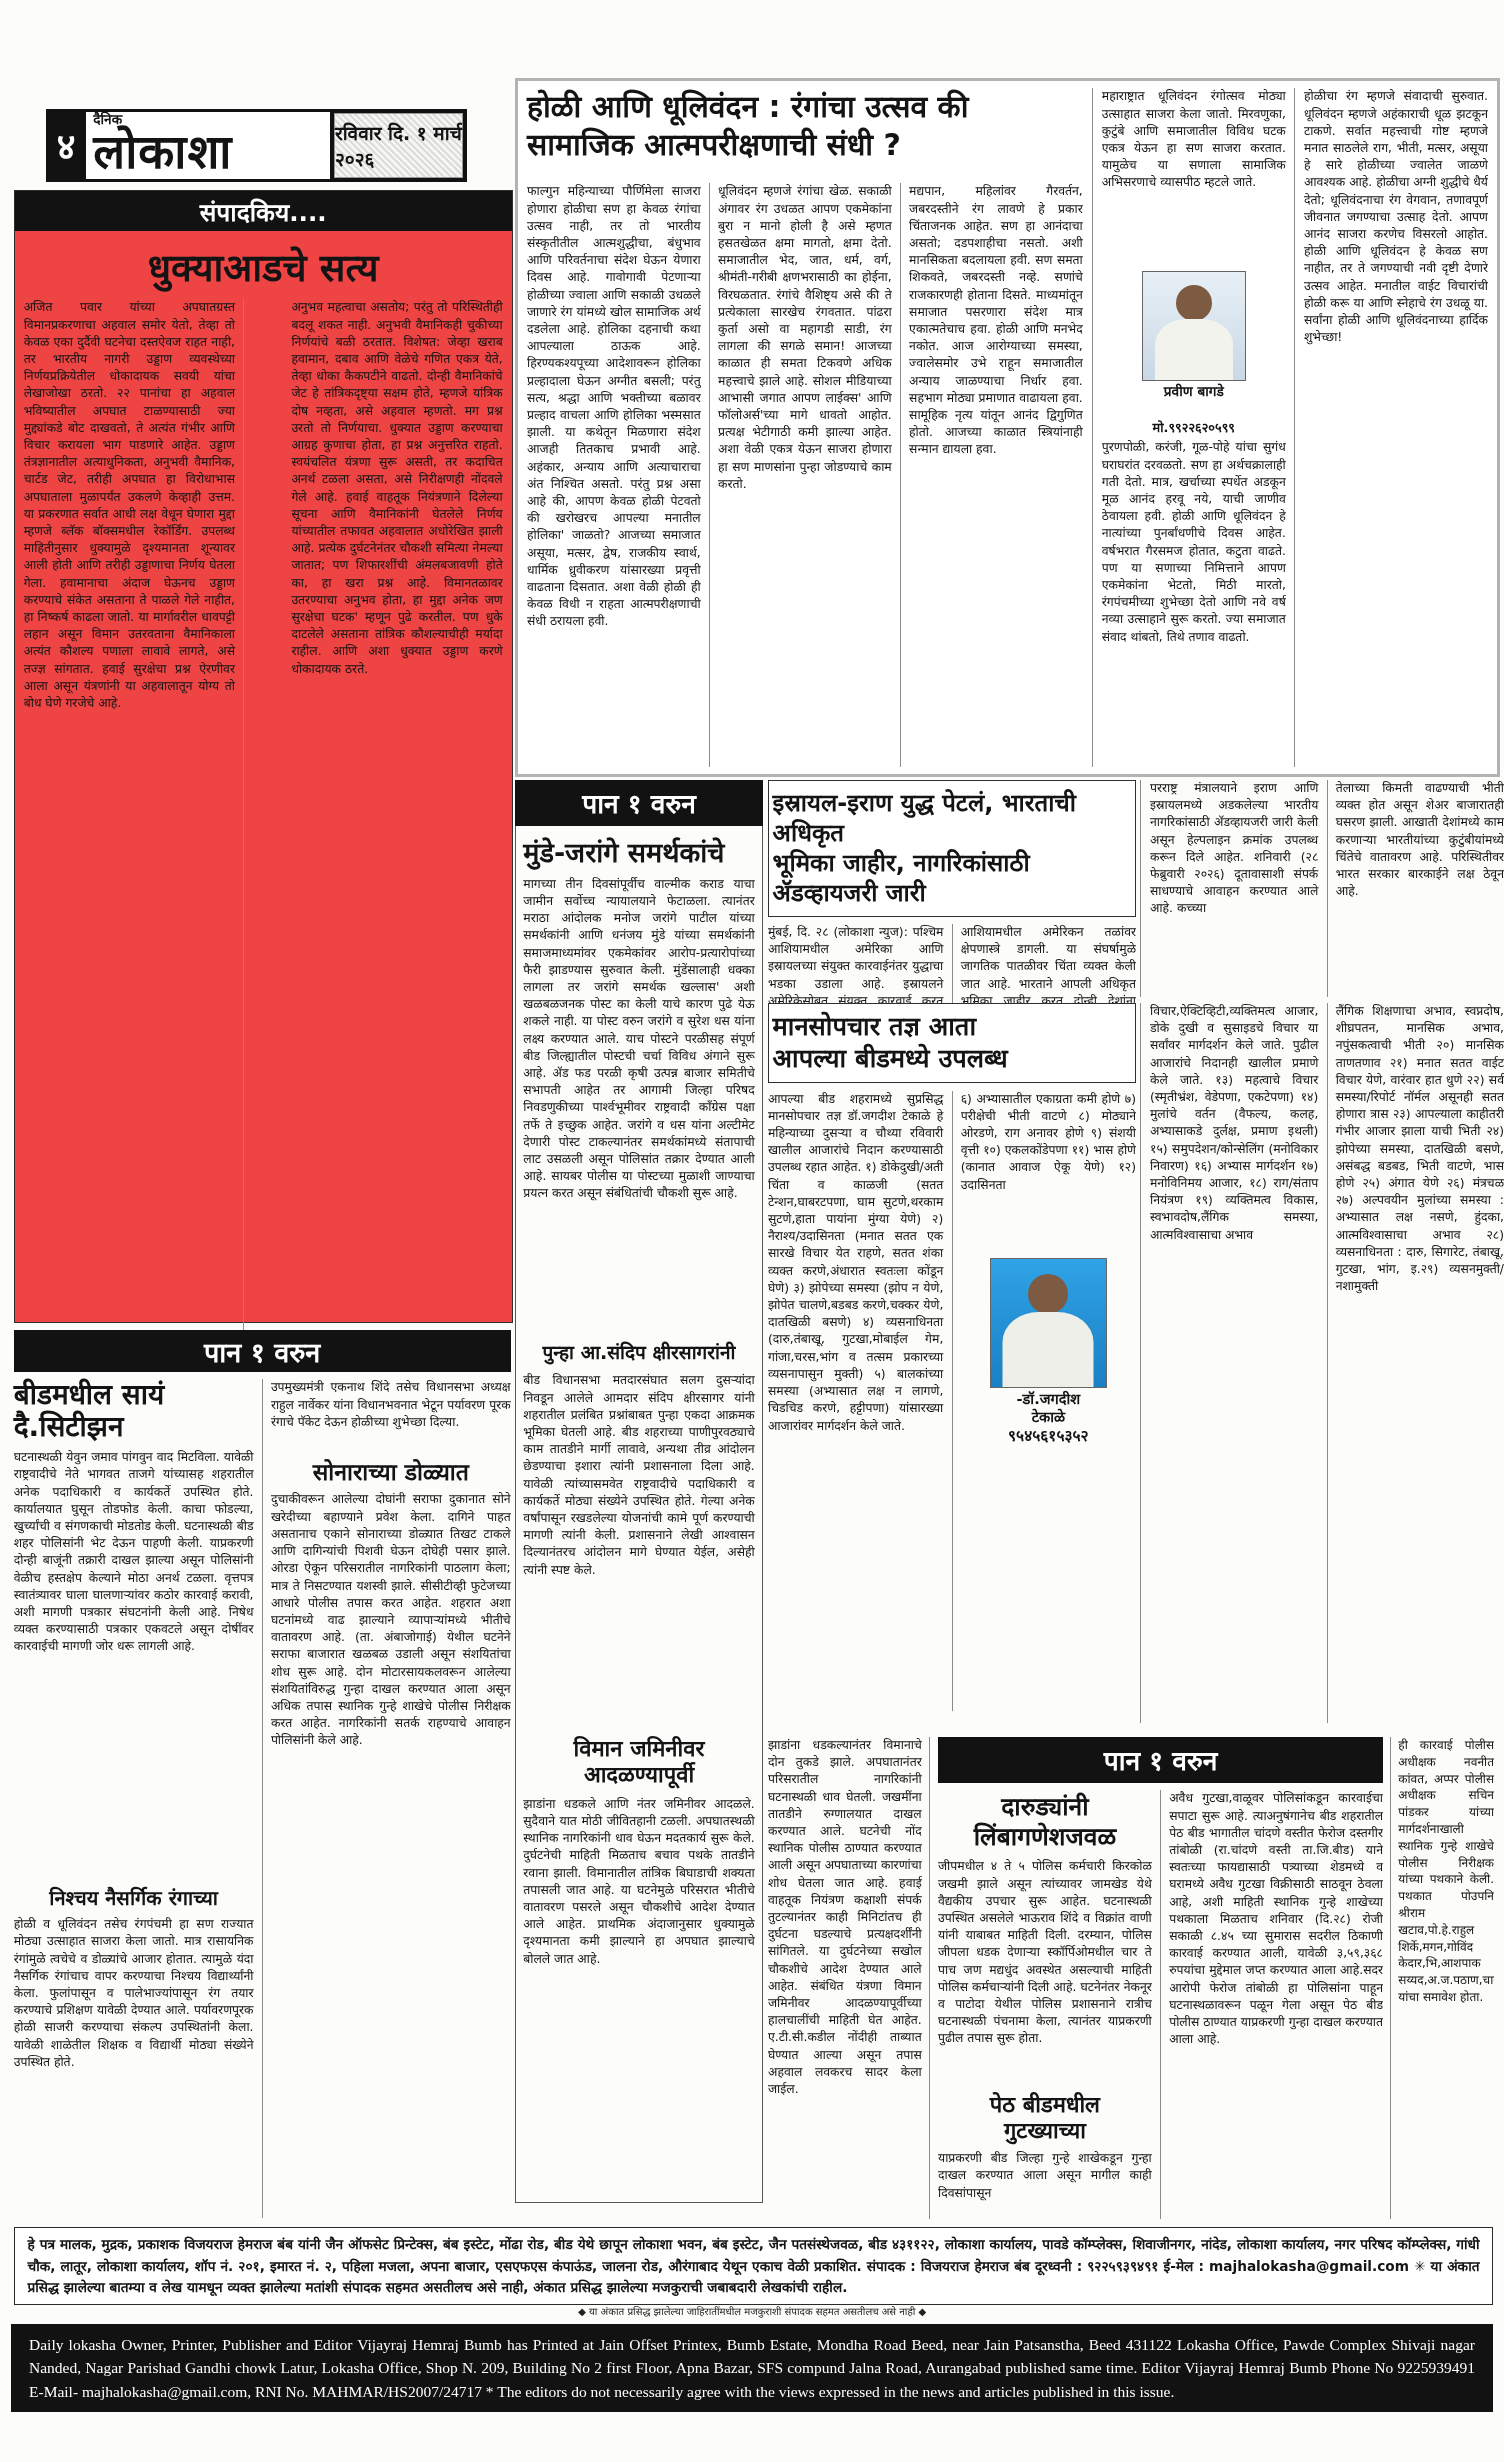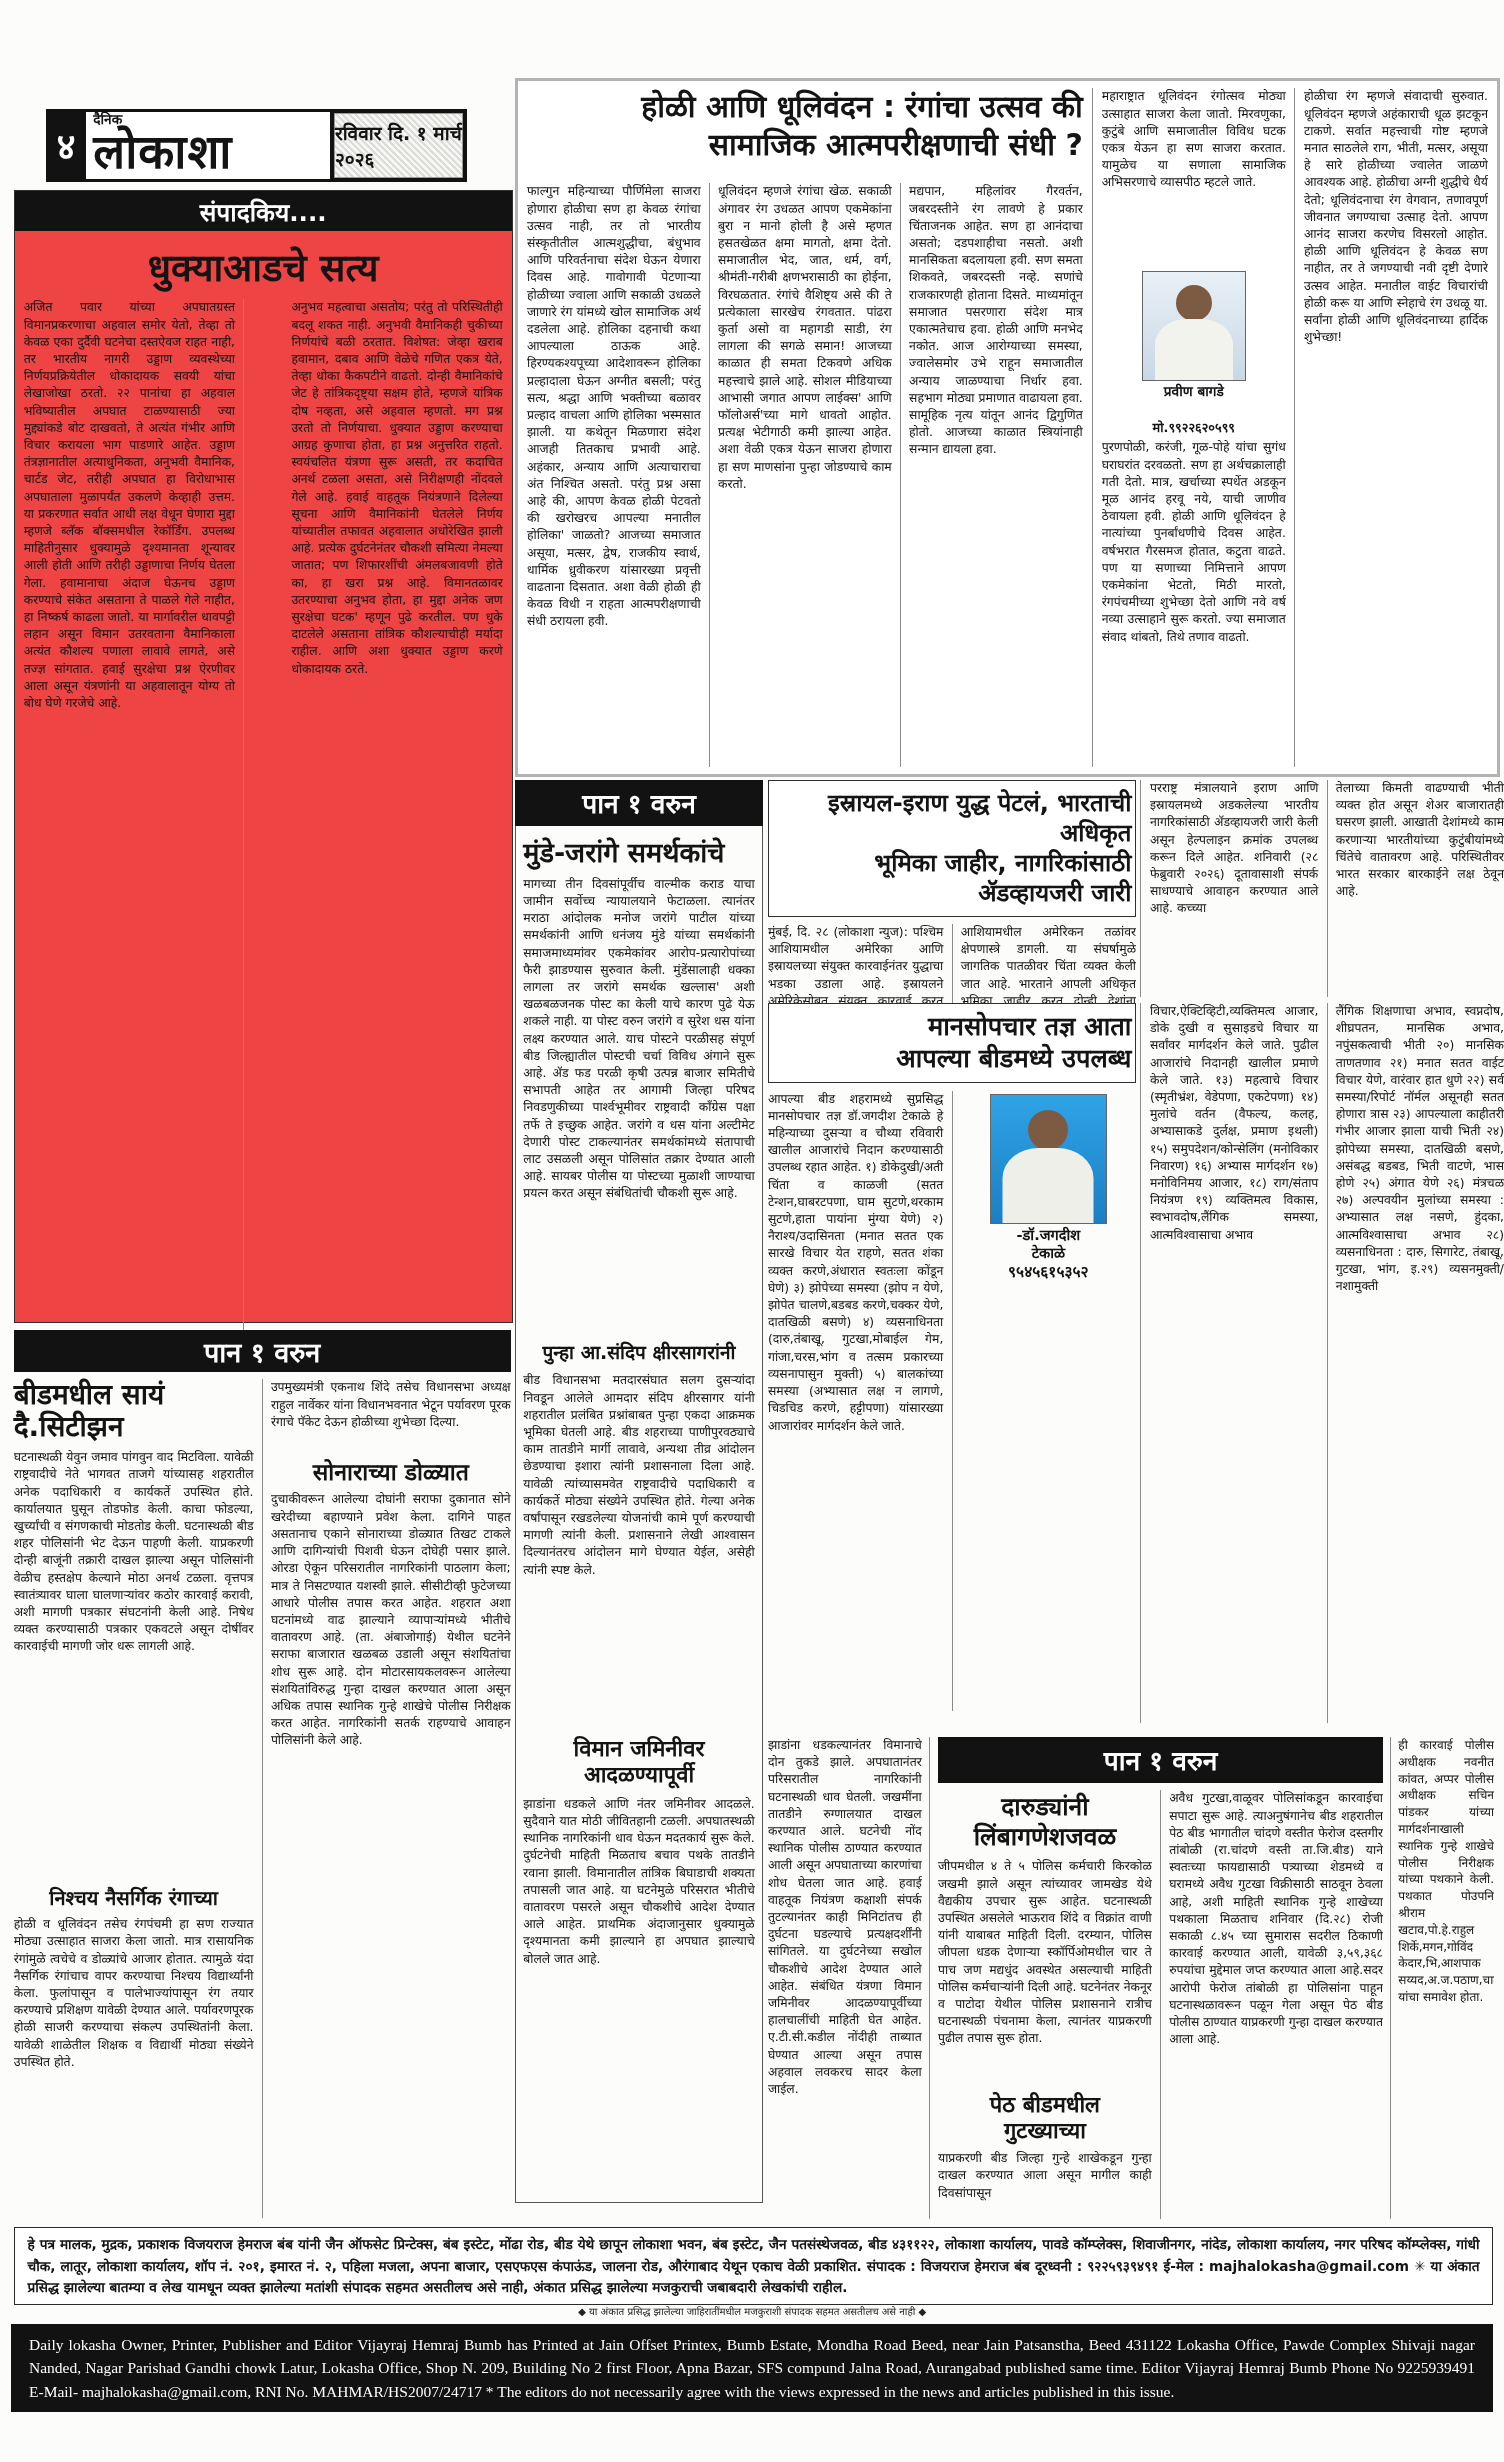--- a/index.html
+++ b/index.html
@@ -16,21 +16,21 @@
   .pagenum{width:40px;color:#fff;font-size:36px;font-weight:bold;display:flex;align-items:center;justify-content:center;}
   .mastbox{background:#fff;margin:2.7px 0 2.7px 0;padding:1.8px 9px 0 7.3px;flex:0 0 228px;}
   .daily{font-size:13.7px;font-weight:bold;line-height:1;}
   .mastname{font-size:47px;font-weight:bold;line-height:1.05;letter-spacing:0.9px;}
   .datebox{flex:1;margin:3.6px;border:1.8px solid #9a9a9a;display:flex;align-items:center;justify-content:center;
     background:repeating-linear-gradient(45deg,#f6f6f4 0 2.7px,#dcdcd8 2.7px 4.6px);}
   .datetext{font-size:19px;font-weight:bold;}
   
   .ed-kicker{font-size:24.6px;height:40px;}
   .ed-title{font-size:38px;font-weight:bold;text-align:center;padding:9px 0 7.3px 0;}
-  .big-title{font-weight:bold;text-align:right;line-height:1.25;}
+  .big-title{font-weight:bold;text-align:left;line-height:1.25;}
   .subhead{font-weight:bold;text-align:center;}
   
   .photo{border:0.9px solid #666;position:relative;overflow:hidden;}
   .photo .head{position:absolute;left:50%;transform:translateX(-50%);border-radius:50%;background:#7d5b43;}
   .photo .torso{position:absolute;left:50%;transform:translateX(-50%);border-radius:40% 40% 0 0;}
   .cap{font-weight:bold;text-align:center;line-height:1.25;}
   
   .mfoot{border:1.8px solid #2a2a2a;background:#fff;padding:6.4px 12.8px;font-weight:bold;
          font-size:13.7px;line-height:1.55;text-align:justify;}
   .efoot{background:#121212;color:#fff;font-family:"Liberation Serif",serif;
@@ -140,20 +140,21 @@
   </div>
 
   <div class="abs" style="left:768px;top:1003px;width:368px;height:720px;">
     <div class="boxed big-title" style="font-size:25.5px;padding:7.3px 3.6px;background:#fff;">
       <div>मानसोपचार तज्ञ आता</div>
       <div>आपल्या बीडमध्ये उपलब्ध</div>
     </div>
     <div style="display:flex;padding-top:7.3px;height:620px;">
       <div class="body-text vr colpad" style="flex:1;">आपल्या बीड शहरामध्ये सुप्रसिद्ध मानसोपचार तज्ञ डॉ.जगदीश टेकाळे हे महिन्याच्या दुसऱ्या व चौथ्या रविवारी खालील आजारांचे निदान करण्यासाठी उपलब्ध रहात आहेत. १) डोकेदुखी/अती चिंता व काळजी (सतत टेन्शन,घाबरटपणा, घाम सुटणे,थरकाम सुटणे,हाता पायांना मुंग्या येणे) २) नैराश्य/उदासिनता (मनात सतत एक सारखे विचार येत राहणे, सतत शंका व्यक्त करणे,अंधारात स्वतःला कोंडून घेणे) ३) झोपेच्या समस्या (झोप न येणे, झोपेत चालणे,बडबड करणे,चक्कर येणे, दातखिळी बसणे) ४) व्यसनाधिनता (दारु,तंबाखू, गुटखा,मोबाईल गेम, गांजा,चरस,भांग व तत्सम प्रकारच्या व्यसनापासुन मुक्ती) ५) बालकांच्या समस्या (अभ्यासात लक्ष न लागणे, चिडचिड करणे, हट्टीपणा) यांसारख्या आजारांवर मार्गदर्शन केले जाते.</div>
       <div style="flex:1;padding-left:8.2px;">
+        <div class="body-text" style="height:164px;">६) अभ्यासातील एकाग्रता कमी होणे ७) परीक्षेची भीती वाटणे ८) मोठ्याने ओरडणे, राग अनावर होणे ९) संशयी वृत्ती १०) एकलकोंडेपणा ११) भास होणे (कानात आवाज ऐकू येणे) १२) उदासिनता</div>
         <div class="photo" style="width:115px;height:128px;margin:3.6px auto 1.8px auto;background:linear-gradient(#2fa3e6,#1b7fc4);">
           <div class="head" style="top:14.6px;width:40px;height:40px;"></div>
           <div class="torso" style="top:53px;width:91px;height:75px;background:#efefea;"></div>
         </div>
         <div class="cap" style="font-size:14.6px;">-डॉ.जगदीश</div>
         <div class="cap" style="font-size:14.6px;">टेकाळे</div>
         <div class="cap" style="font-size:15.5px;padding-bottom:3.6px;">९५४५६१५३५२</div>
       </div>
     </div>
   </div>

